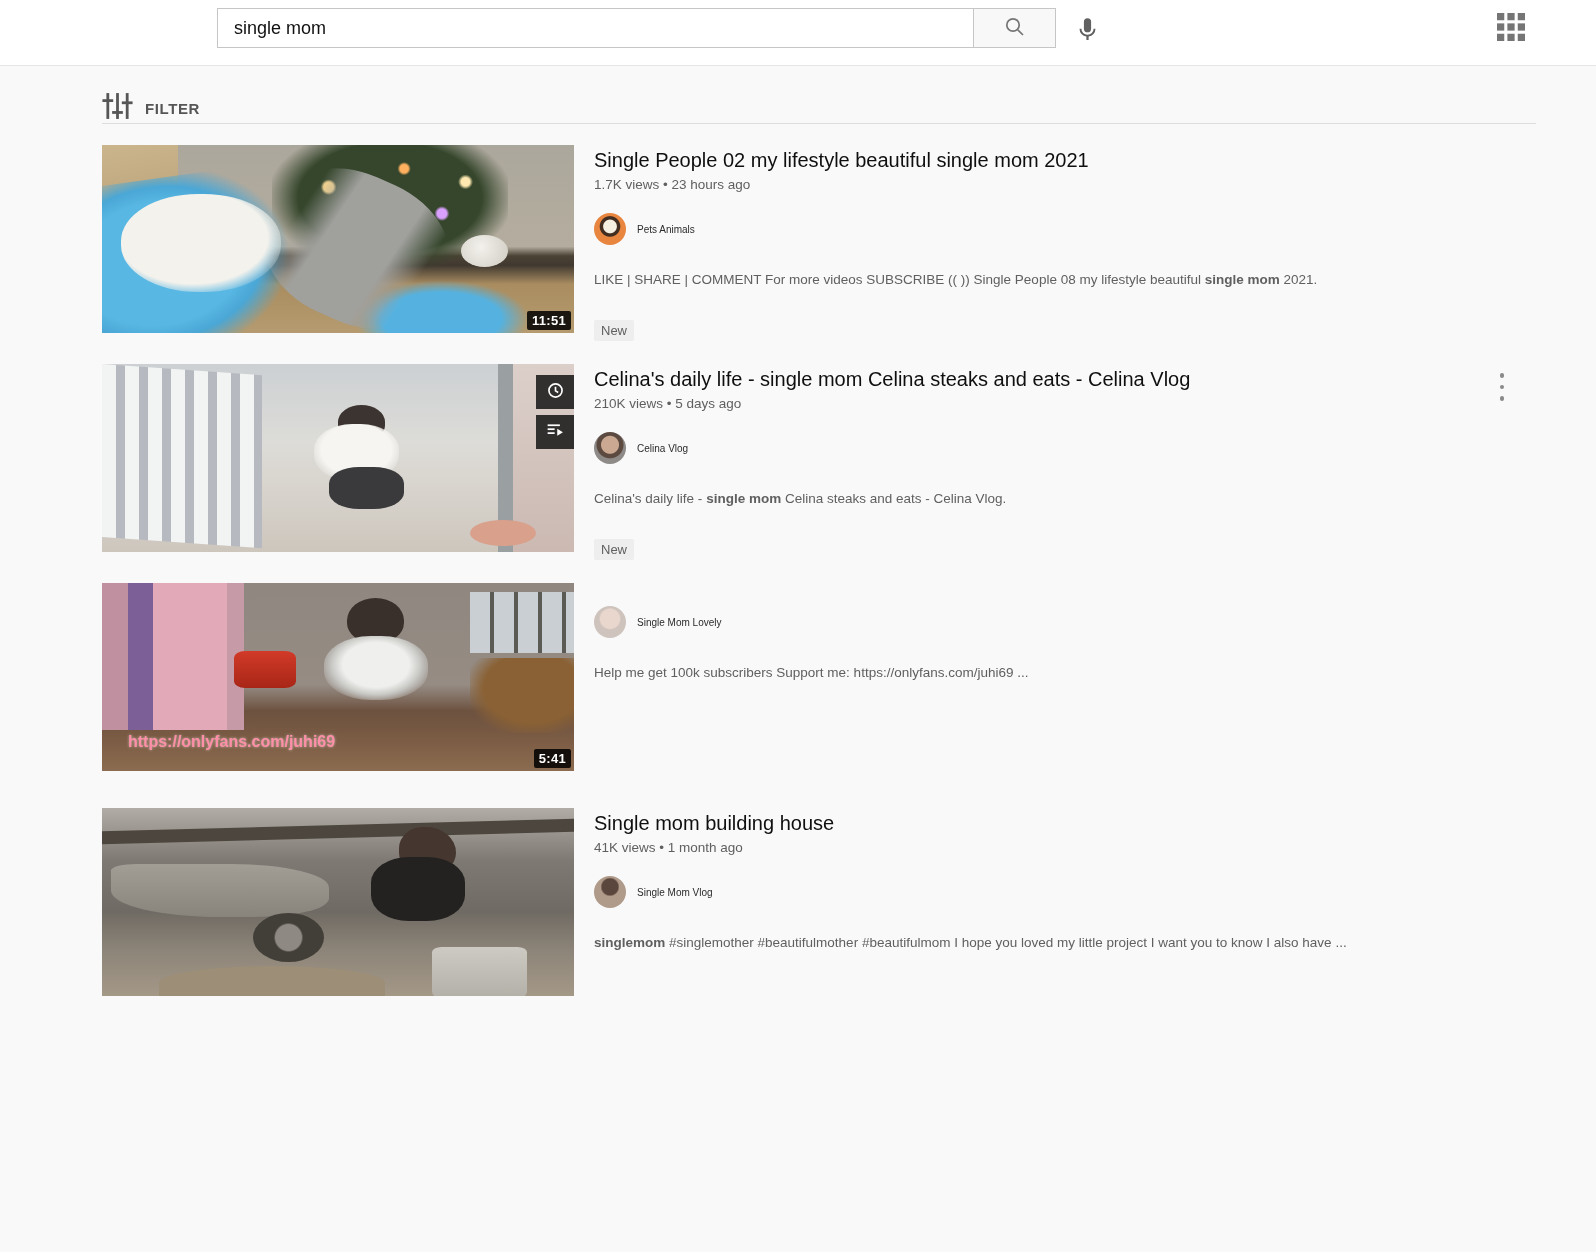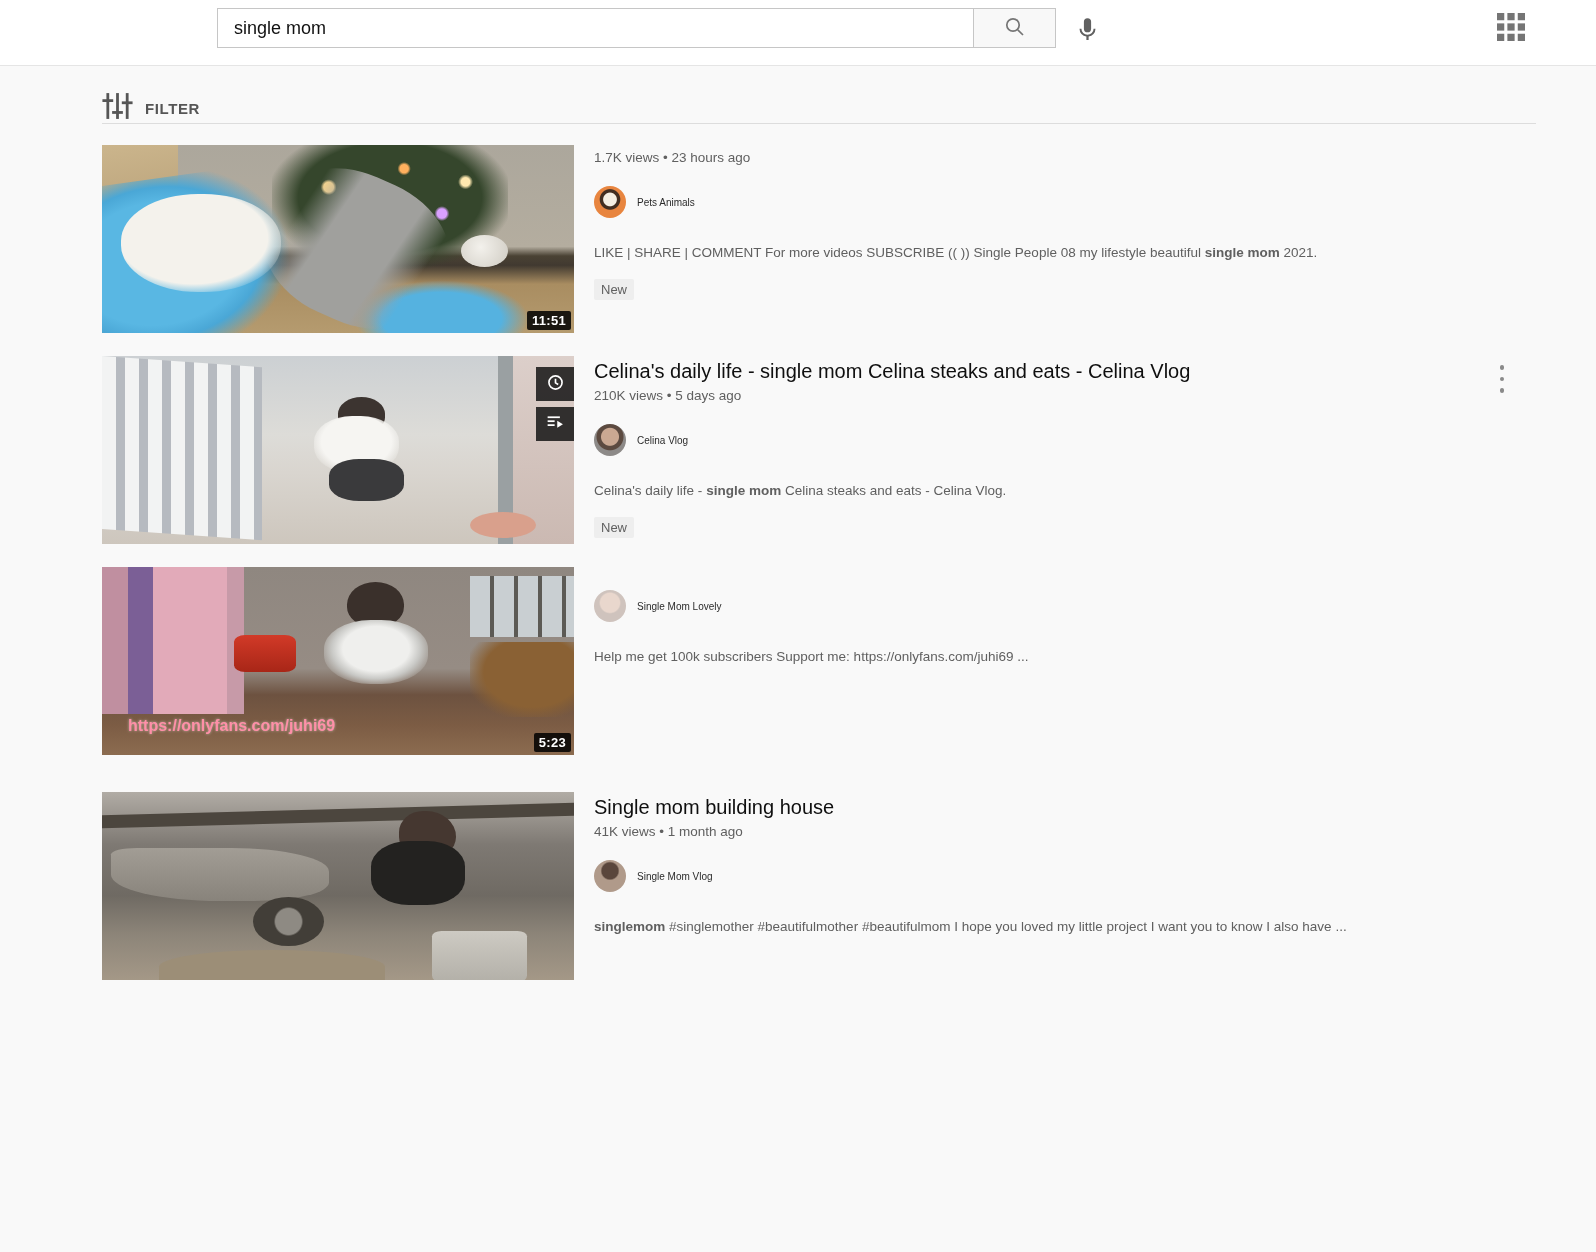--- a/index.html
+++ b/index.html
@@ -30,21 +30,21 @@
   .thumb > div { position:absolute; }
 
   .info { flex:1; min-width:0; padding-top:2px; }
   .v-title { font-size:20px; line-height:27px; font-weight:400; color:var(--title,#0f0f0f); cursor:pointer; }
   .v-meta { margin-top:3px; font-size:13.5px; color:var(--secondary,#606060); }
   .channel { margin-top:21px; display:flex; align-items:center; gap:11px; cursor:pointer; width:max-content; }
   .avatar { width:32px; height:32px; border-radius:50%; flex:none; }
   .channel-name { font-size:10px; color:var(--channel,#2b2b2b); }
   .v-desc { margin-top:23px; font-size:13.5px; line-height:23px; color:var(--secondary,#606060); max-width:905px; }
   .v-desc b { font-weight:bold; }
-  .badge { display:inline-block; margin-top:15px; background:var(--badge_bg,#eee); color:#606060;
+  .badge { display:inline-block; margin-top:29px; background:var(--badge_bg,#eee); color:#606060;
            font-size:13px; padding:3px 7px; border-radius:2px; }
 
   .duration { position:absolute; right:3px; bottom:3px; background:var(--duration_bg,#000000d9); color:#fff;
               font-size:13px; font-weight:bold; padding:2px 5px; border-radius:2px; letter-spacing:.3px; }
   .overlay-btns { position:absolute; top:11px; right:0; display:flex; flex-direction:column; gap:6px; }
   .overlay-btn { width:38px; height:34px; background:#141414d9; border:none; cursor:pointer;
                  display:flex; align-items:center; justify-content:center; }
   .kebab { position:absolute; right:22px; top:6px; width:24px; height:34px; background:none; border:none; cursor:pointer;
            display:flex; flex-direction:column; align-items:center; justify-content:center; gap:7px; }
   .kebab .dot { width:4.5px; height:4.5px; border-radius:50%; background:#8a8a8a; }
@@ -182,20 +182,21 @@
         <div class="tree"></div>
         <div class="hair"></div>
         <div class="chair"></div>
         <div class="chair2"></div>
         <div class="legs"></div>
         <div class="shirt"></div>
         <div class="ball"></div>
         <span class="duration">11:51</span>
       </div>
       <div class="info">
+        <div class="v-title">Single People 02 my lifestyle beautiful single mom 2021</div>
         <div class="v-meta">1.7K views • 23 hours ago</div>
         <div class="channel">
           <span class="avatar a1"></span>
           <span class="channel-name">Pets Animals</span>
         </div>
         <div class="v-desc"><span>LIKE | SHARE | COMMENT For more videos SUBSCRIBE (( )) Single People 08 my lifestyle beautiful </span><b>single mom</b><span> 2021.</span></div>
         <span class="badge">New</span>
       </div>
     </div>
 
@@ -250,21 +251,21 @@
 
     <div class="video-row">
       <div class="thumb t3">
         <div class="pink"></div>
         <div class="window"></div>
         <div class="basket"></div>
         <div class="hair"></div>
         <div class="shirt"></div>
         <div class="table"></div>
         <div class="watermark">https://onlyfans.com/juhi69</div>
-        <span class="duration">5:23</span>
+        <span class="duration">5:41</span>
       </div>
       <div class="info">
         <div class="channel">
           <span class="avatar a3"></span>
           <span class="channel-name">Single Mom Lovely</span>
         </div>
         <div class="v-desc"><span>Help me get 100k subscribers Support me: https://onlyfans.com/juhi69 ...</span></div>
       </div>
     </div>
 

